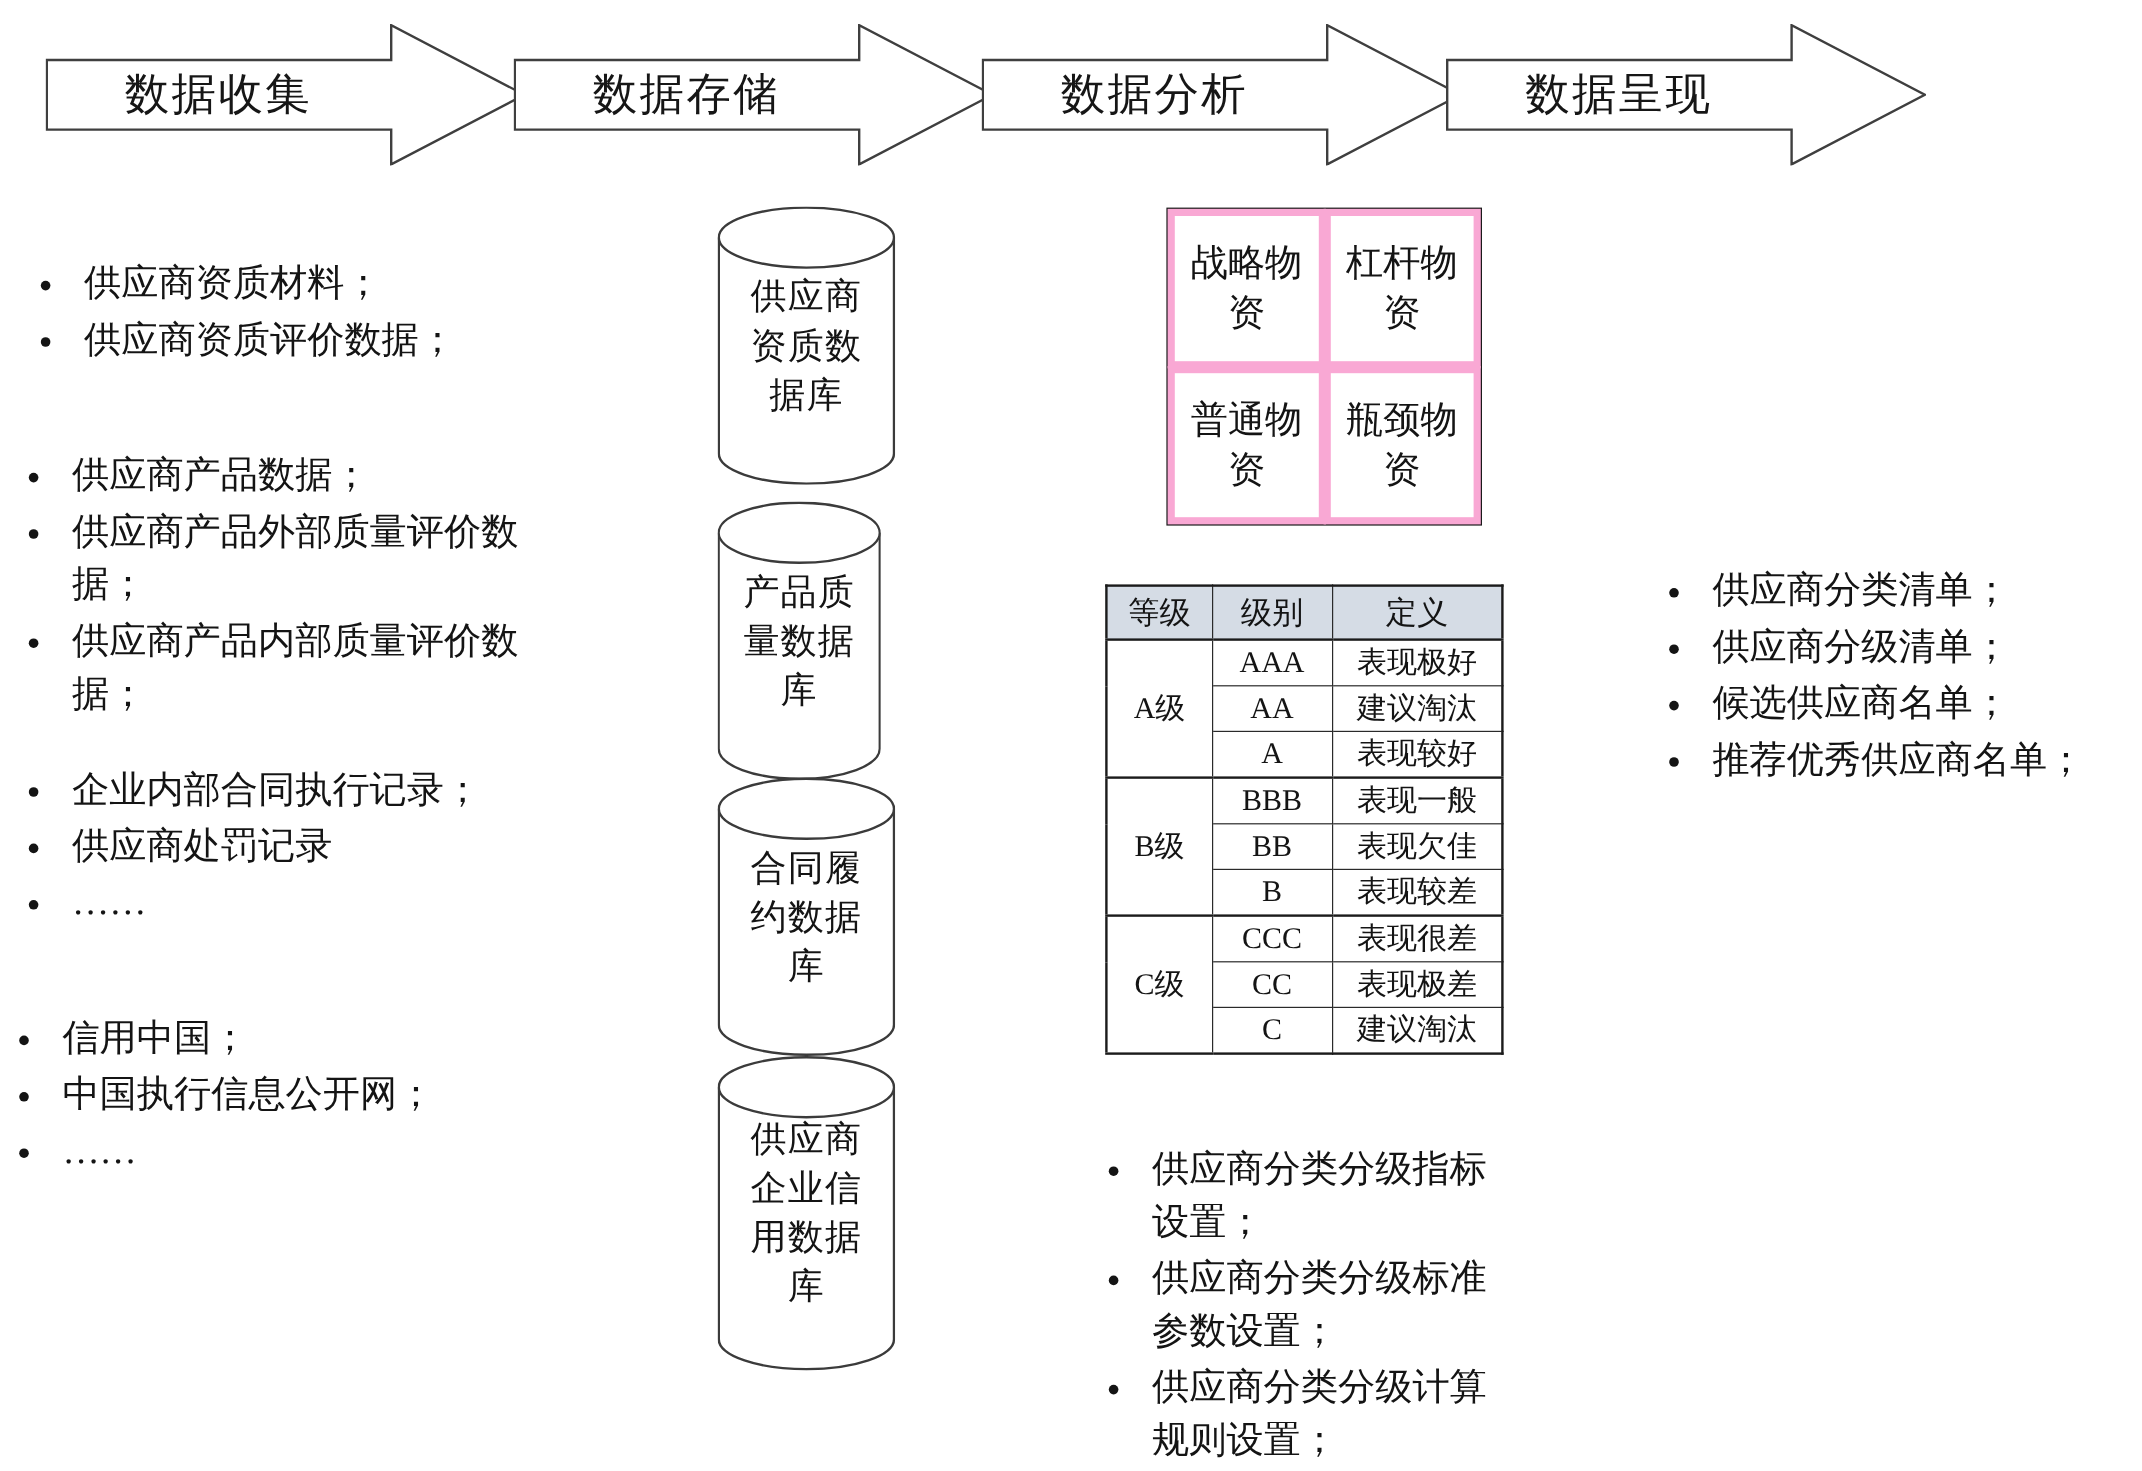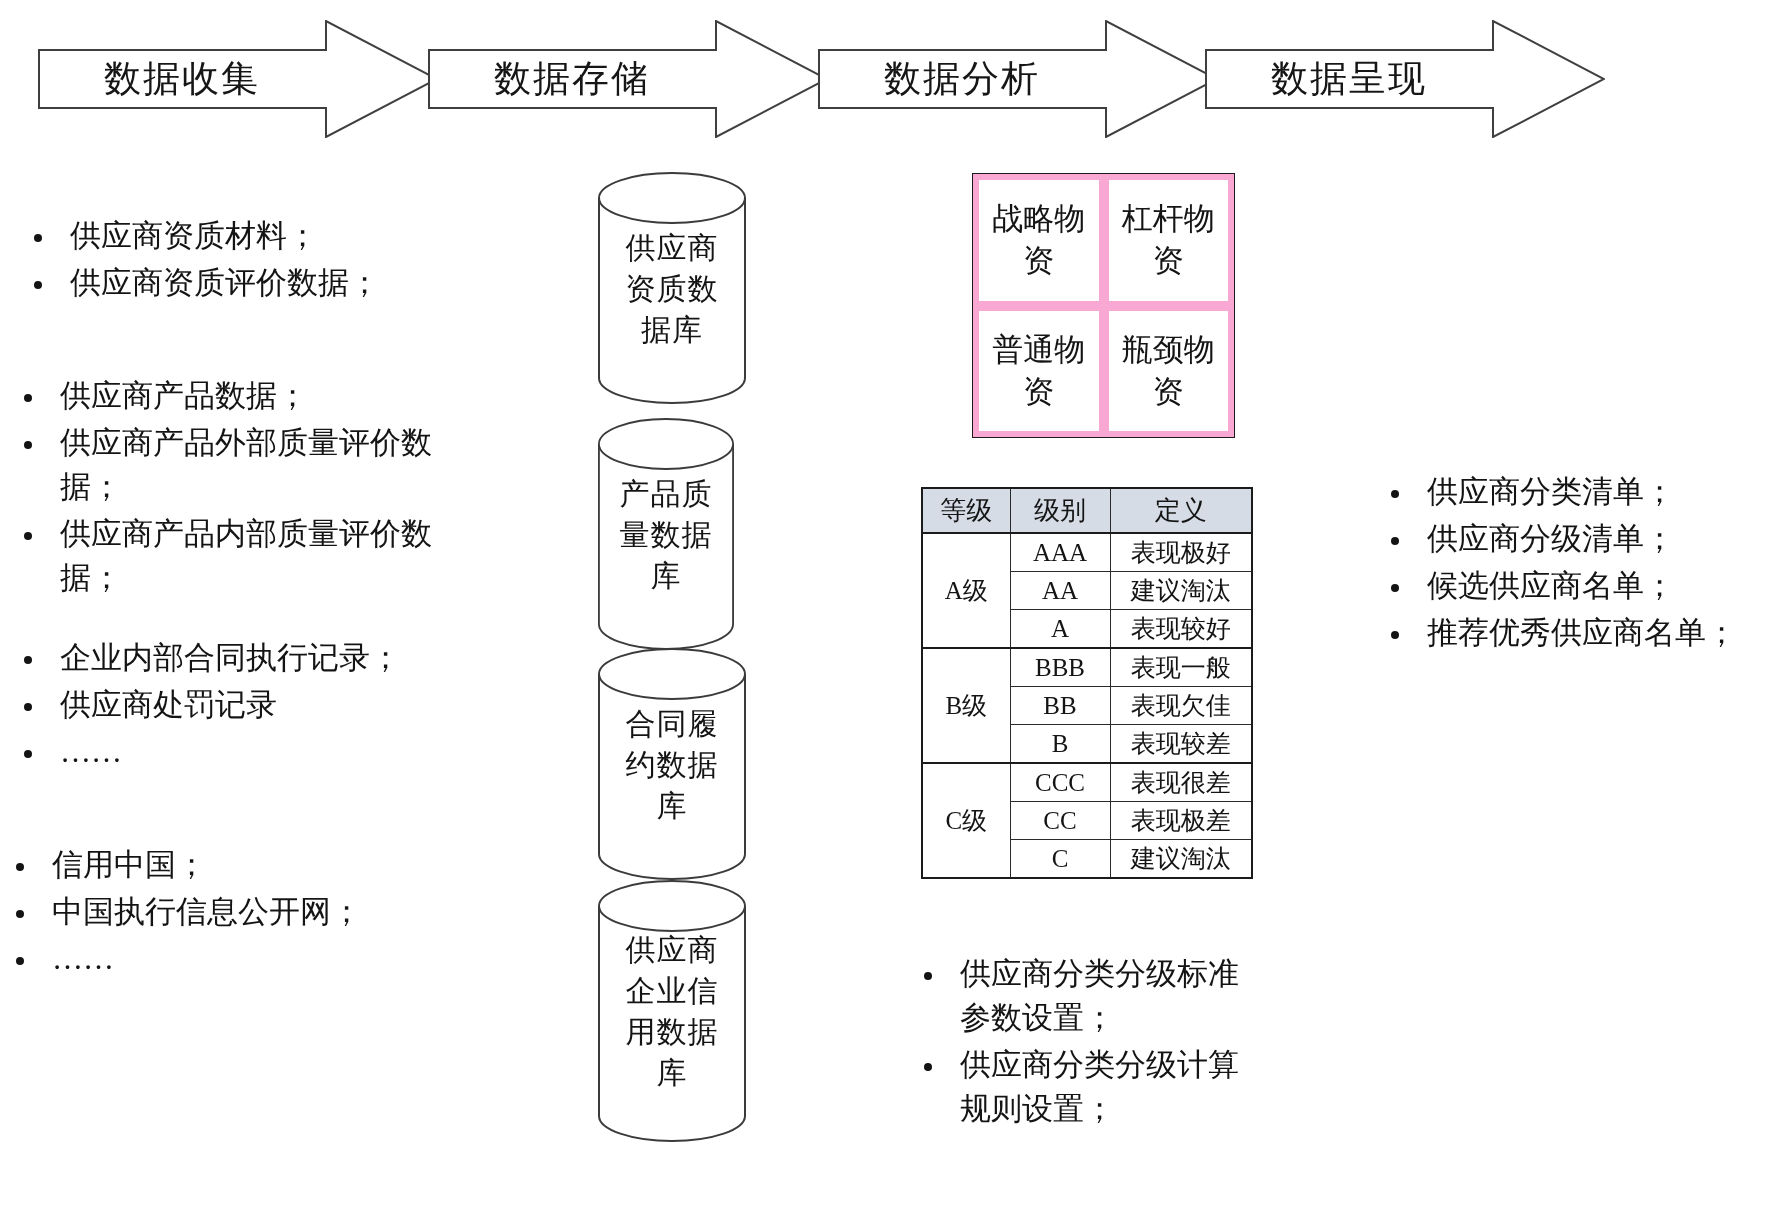--- a/index.html
+++ b/index.html
@@ -316,20 +316,21 @@
       <td>表现极差</td>
     </tr>
     <tr>
       <td>C</td>
       <td>建议淘汰</td>
     </tr>
   </tbody>
 </table>
 
 <ul class="bullets" style="left:908px; top:952px; width:350px;">
+  <li>供应商分类分级指标设置；</li>
   <li>供应商分类分级标准参数设置；</li>
   <li>供应商分类分级计算规则设置；</li>
 </ul>
 
 <ul class="bullets" style="left:1375px; top:470px; width:400px;">
   <li>供应商分类清单；</li>
   <li>供应商分级清单；</li>
   <li>候选供应商名单；</li>
   <li>推荐优秀供应商名单；</li>
 </ul>

